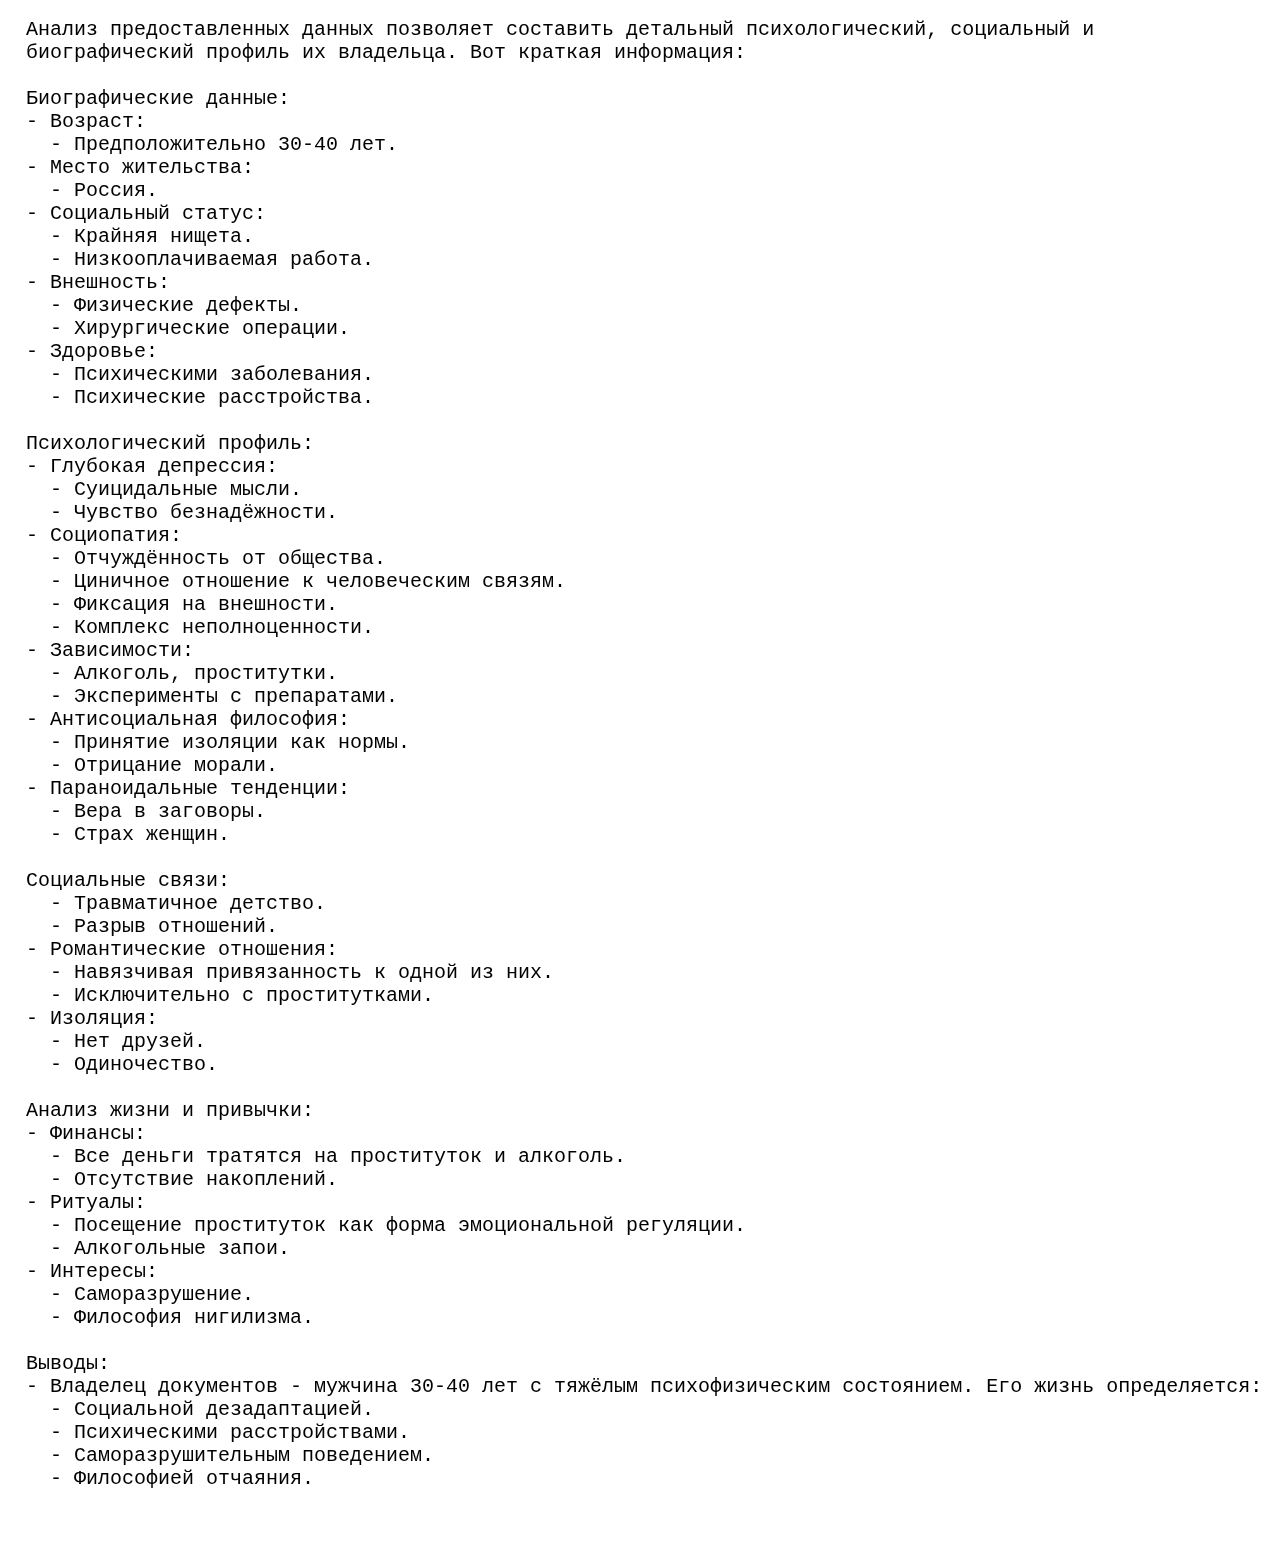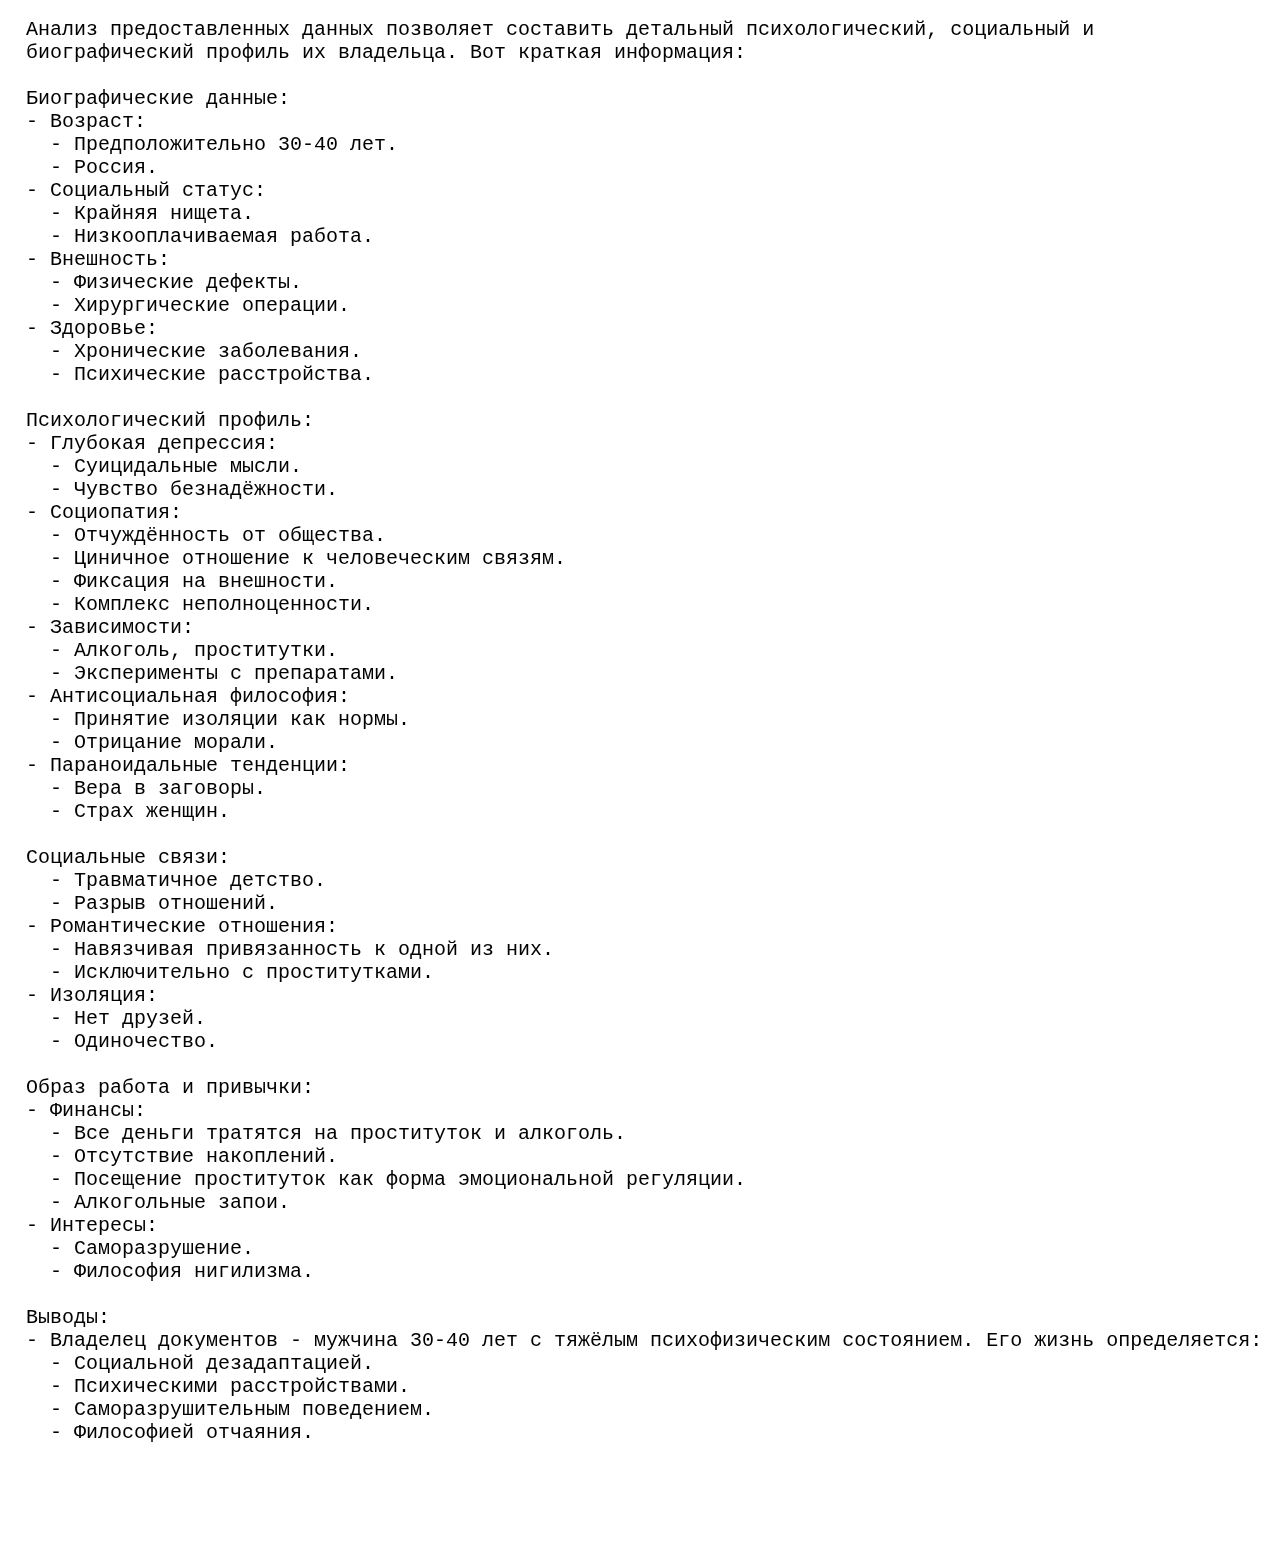--- a/index.html
+++ b/index.html
@@ -29,29 +29,30 @@
 </head>
 <body>
 
 <div class="document">
     <div class="line">Анализ предоставленных данных позволяет составить детальный психологический, социальный и</div>
     <div class="line">биографический профиль их владельца. Вот краткая информация:</div>
     <div class="line"></div>
     <div class="line">Биографические данные:</div>
     <div class="line">- Возраст:</div>
     <div class="line">  - Предположительно 30-40 лет.</div>
+    <div class="line">- Место жительства:</div>
     <div class="line">  - Россия.</div>
     <div class="line">- Социальный статус:</div>
     <div class="line">  - Крайняя нищета.</div>
     <div class="line">  - Низкооплачиваемая работа.</div>
     <div class="line">- Внешность:</div>
     <div class="line">  - Физические дефекты.</div>
     <div class="line">  - Хирургические операции.</div>
     <div class="line">- Здоровье:</div>
-    <div class="line">  - Хронические заболевания.</div>
+    <div class="line">  - Психическими заболевания.</div>
     <div class="line">  - Психические расстройства.</div>
     <div class="line"></div>
     <div class="line">Психологический профиль:</div>
     <div class="line">- Глубокая депрессия:</div>
     <div class="line">  - Суицидальные мысли.</div>
     <div class="line">  - Чувство безнадёжности.</div>
     <div class="line">- Социопатия:</div>
     <div class="line">  - Отчуждённость от общества.</div>
     <div class="line">  - Циничное отношение к человеческим связям.</div>
     <div class="line">  - Фиксация на внешности.</div>
@@ -69,24 +70,25 @@
     <div class="line">Социальные связи:</div>
     <div class="line">  - Травматичное детство.</div>
     <div class="line">  - Разрыв отношений.</div>
     <div class="line">- Романтические отношения:</div>
     <div class="line">  - Навязчивая привязанность к одной из них.</div>
     <div class="line">  - Исключительно с проститутками.</div>
     <div class="line">- Изоляция:</div>
     <div class="line">  - Нет друзей.</div>
     <div class="line">  - Одиночество.</div>
     <div class="line"></div>
-    <div class="line">Образ работа и привычки:</div>
+    <div class="line">Анализ жизни и привычки:</div>
     <div class="line">- Финансы:</div>
     <div class="line">  - Все деньги тратятся на проституток и алкоголь.</div>
     <div class="line">  - Отсутствие накоплений.</div>
+    <div class="line">- Ритуалы:</div>
     <div class="line">  - Посещение проституток как форма эмоциональной регуляции.</div>
     <div class="line">  - Алкогольные запои.</div>
     <div class="line">- Интересы:</div>
     <div class="line">  - Саморазрушение.</div>
     <div class="line">  - Философия нигилизма.</div>
     <div class="line"></div>
     <div class="line">Выводы:</div>
     <div class="line">- Владелец документов - мужчина 30-40 лет с тяжёлым психофизическим состоянием. Его жизнь определяется:</div>
     <div class="line">  - Социальной дезадаптацией.</div>
     <div class="line">  - Психическими расстройствами.</div>

